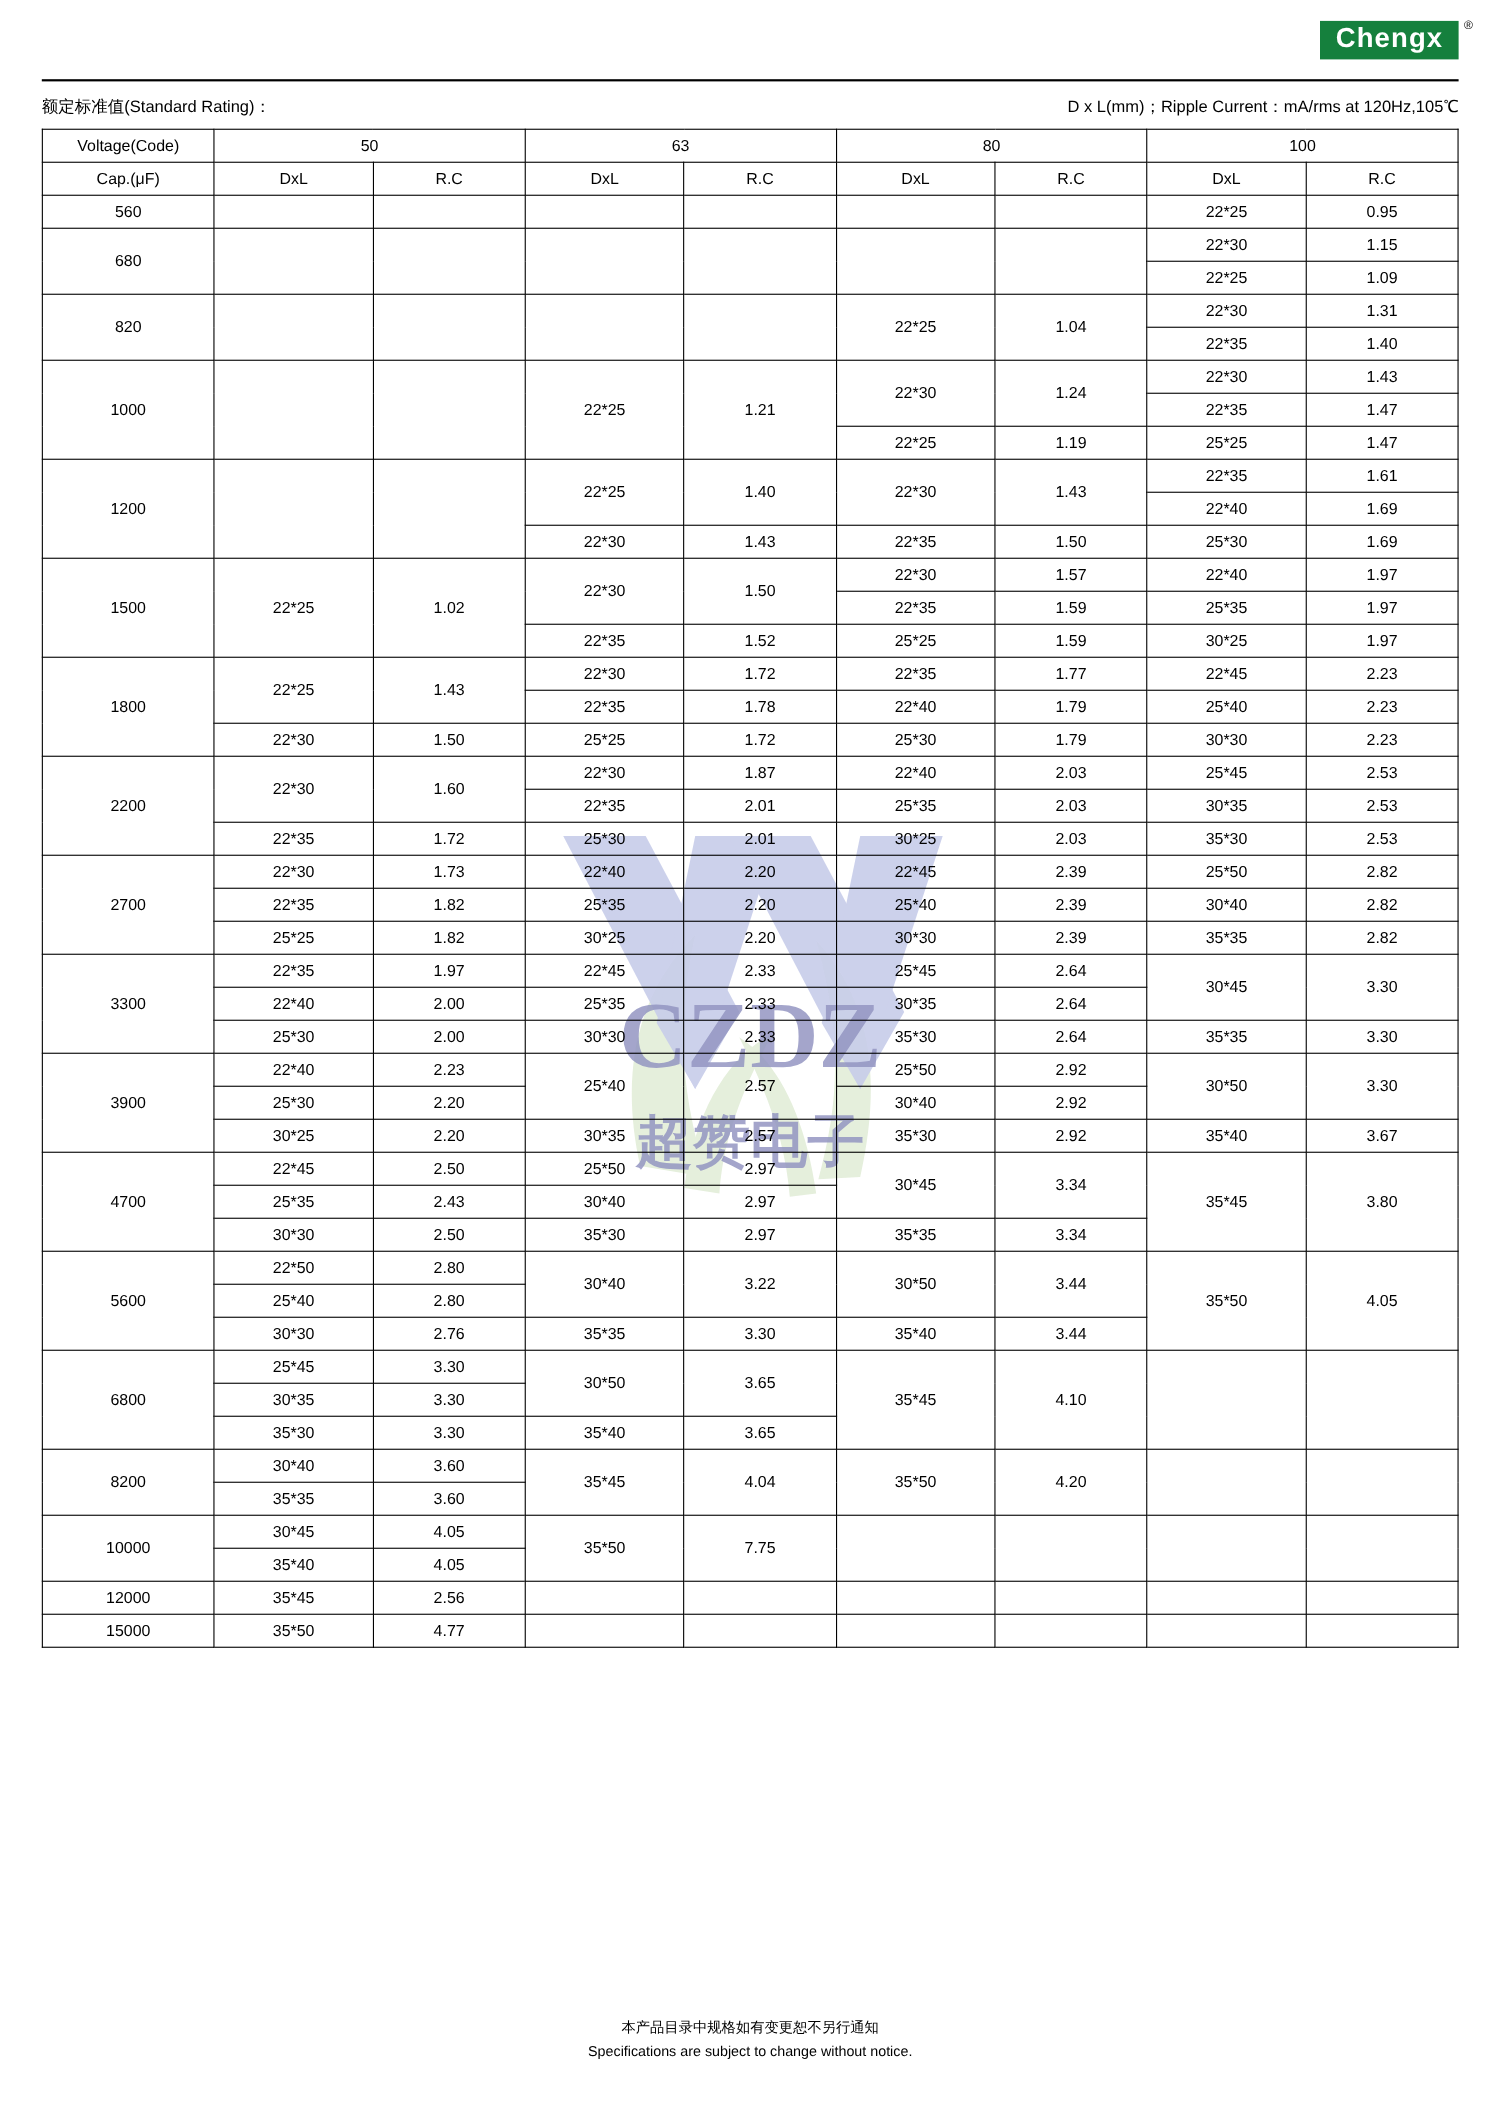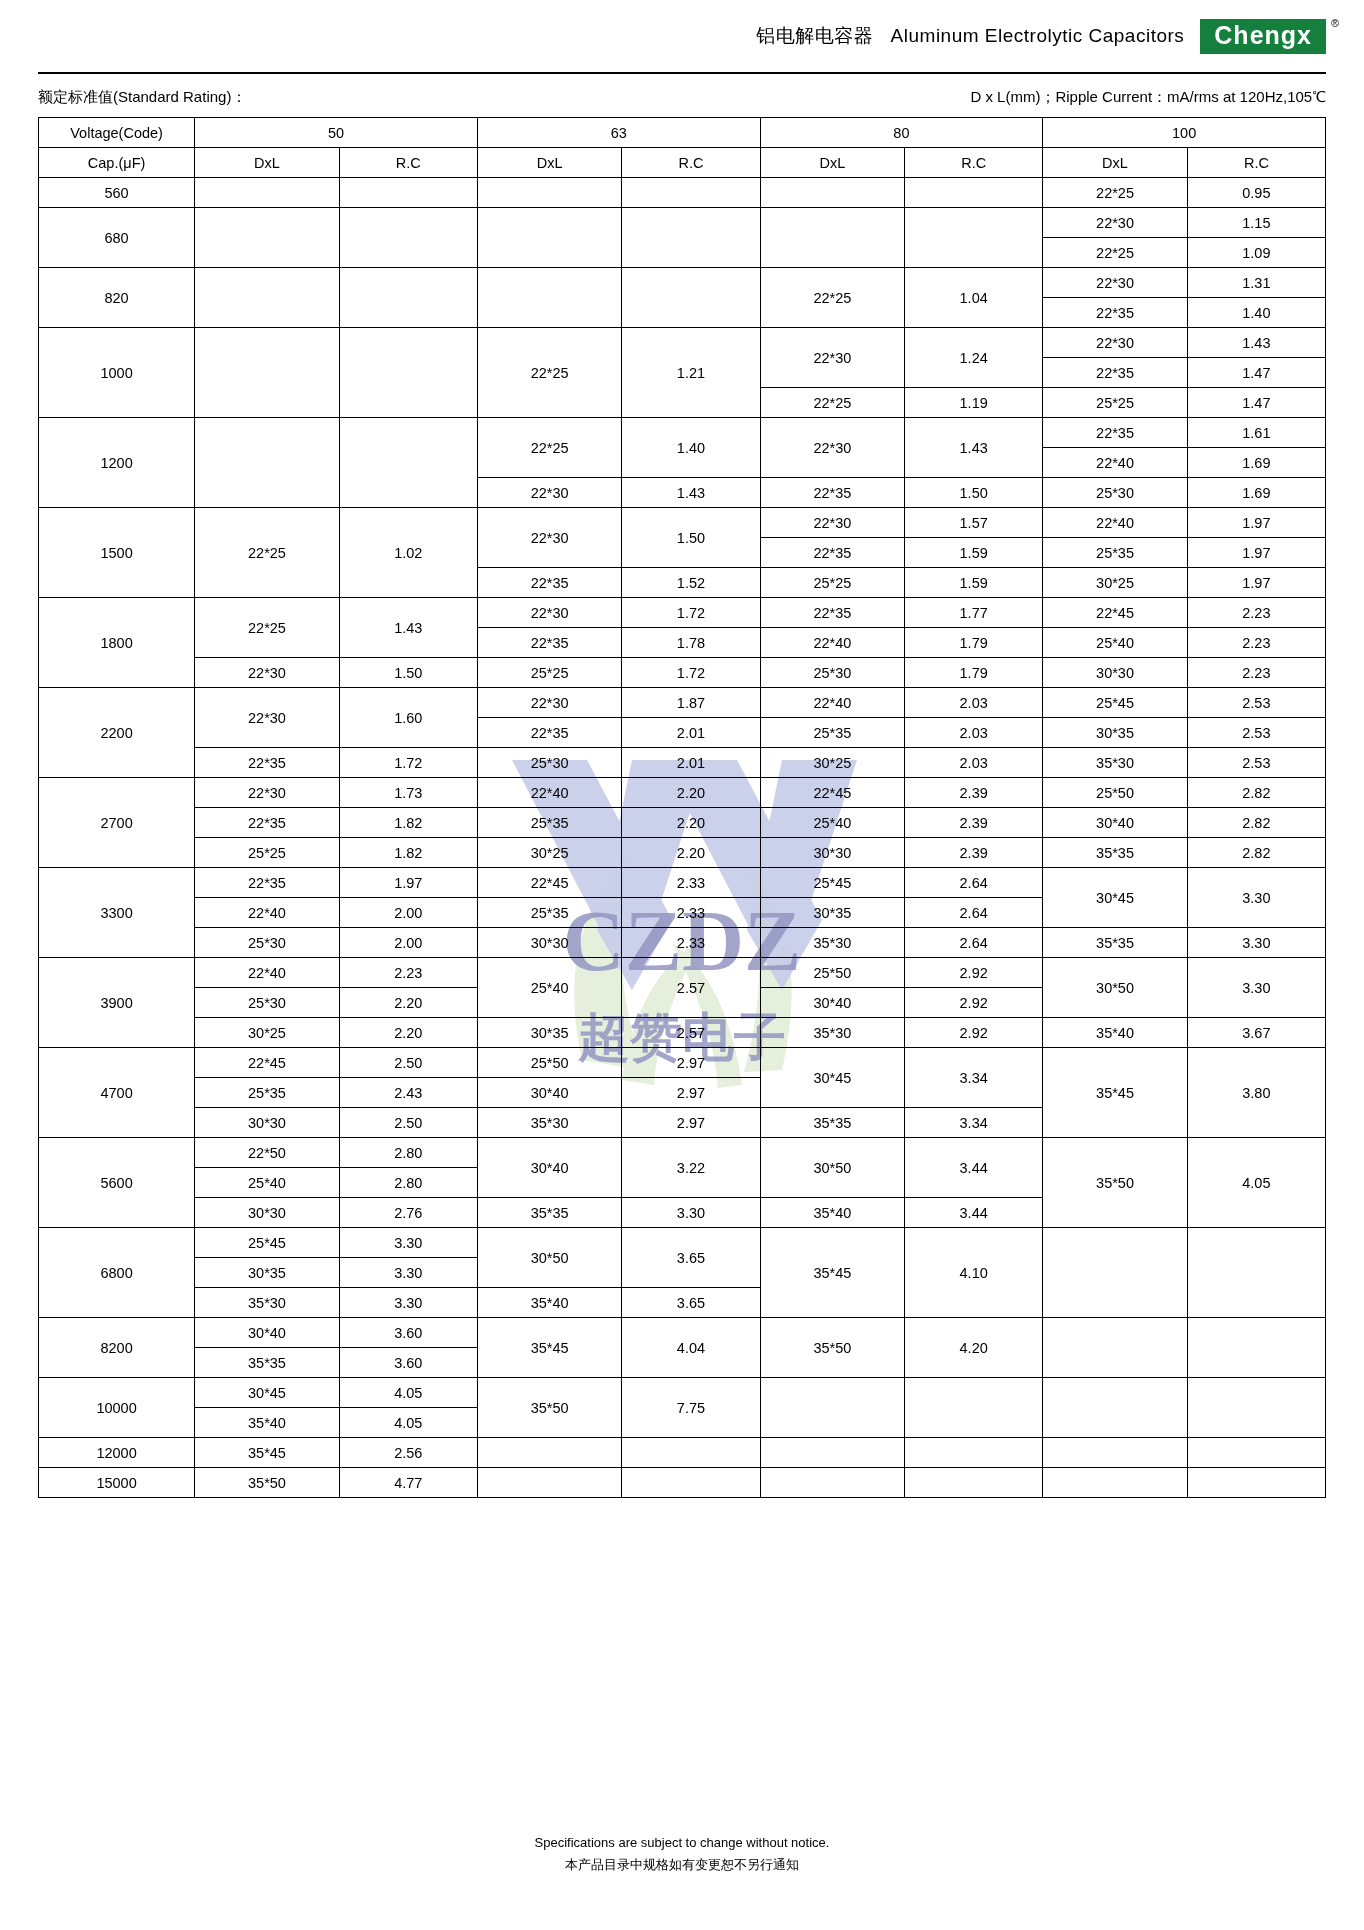--- a/index.html
+++ b/index.html
@@ -120,25 +120,20 @@
     bottom: 54px;
     text-align: center;
     font-size: 13px;
     line-height: 22px;
   }
 </style>
 </head>
 <body>
 
 <div class="page-header">
-  <div class="header-title">
-    <span>铝电解电容器</span>
-    &nbsp;
-    <span>Aluminum Electrolytic Capacitors</span>
-  </div>
   <div class="brand-box">
     <span>Chengx</span>
     <span class="brand-reg">®</span>
   </div>
 </div>
 <div class="header-rule"></div>
 
 <div class="subhead">
   <div class="left">额定标准值(Standard Rating)：</div>
   <div class="right">D x L(mm)；Ripple Current：mA/rms at 120Hz,105℃</div>
@@ -571,15 +566,15 @@
           <td rowspan="1" class="val"></td>
           <td rowspan="1" class="val"></td>
           <td rowspan="1" class="val"></td>
           <td rowspan="1" class="val"></td>
         </tr>
       </tbody>
   </table>
 </div>
 
 <div class="footer">
+  <div>本产品目录中规格如有变更恕不另行通知</div>
   <div>Specifications are subject to change without notice.</div>
-  <div>本产品目录中规格如有变更恕不另行通知</div>
 </div>
 
 </body></html>

